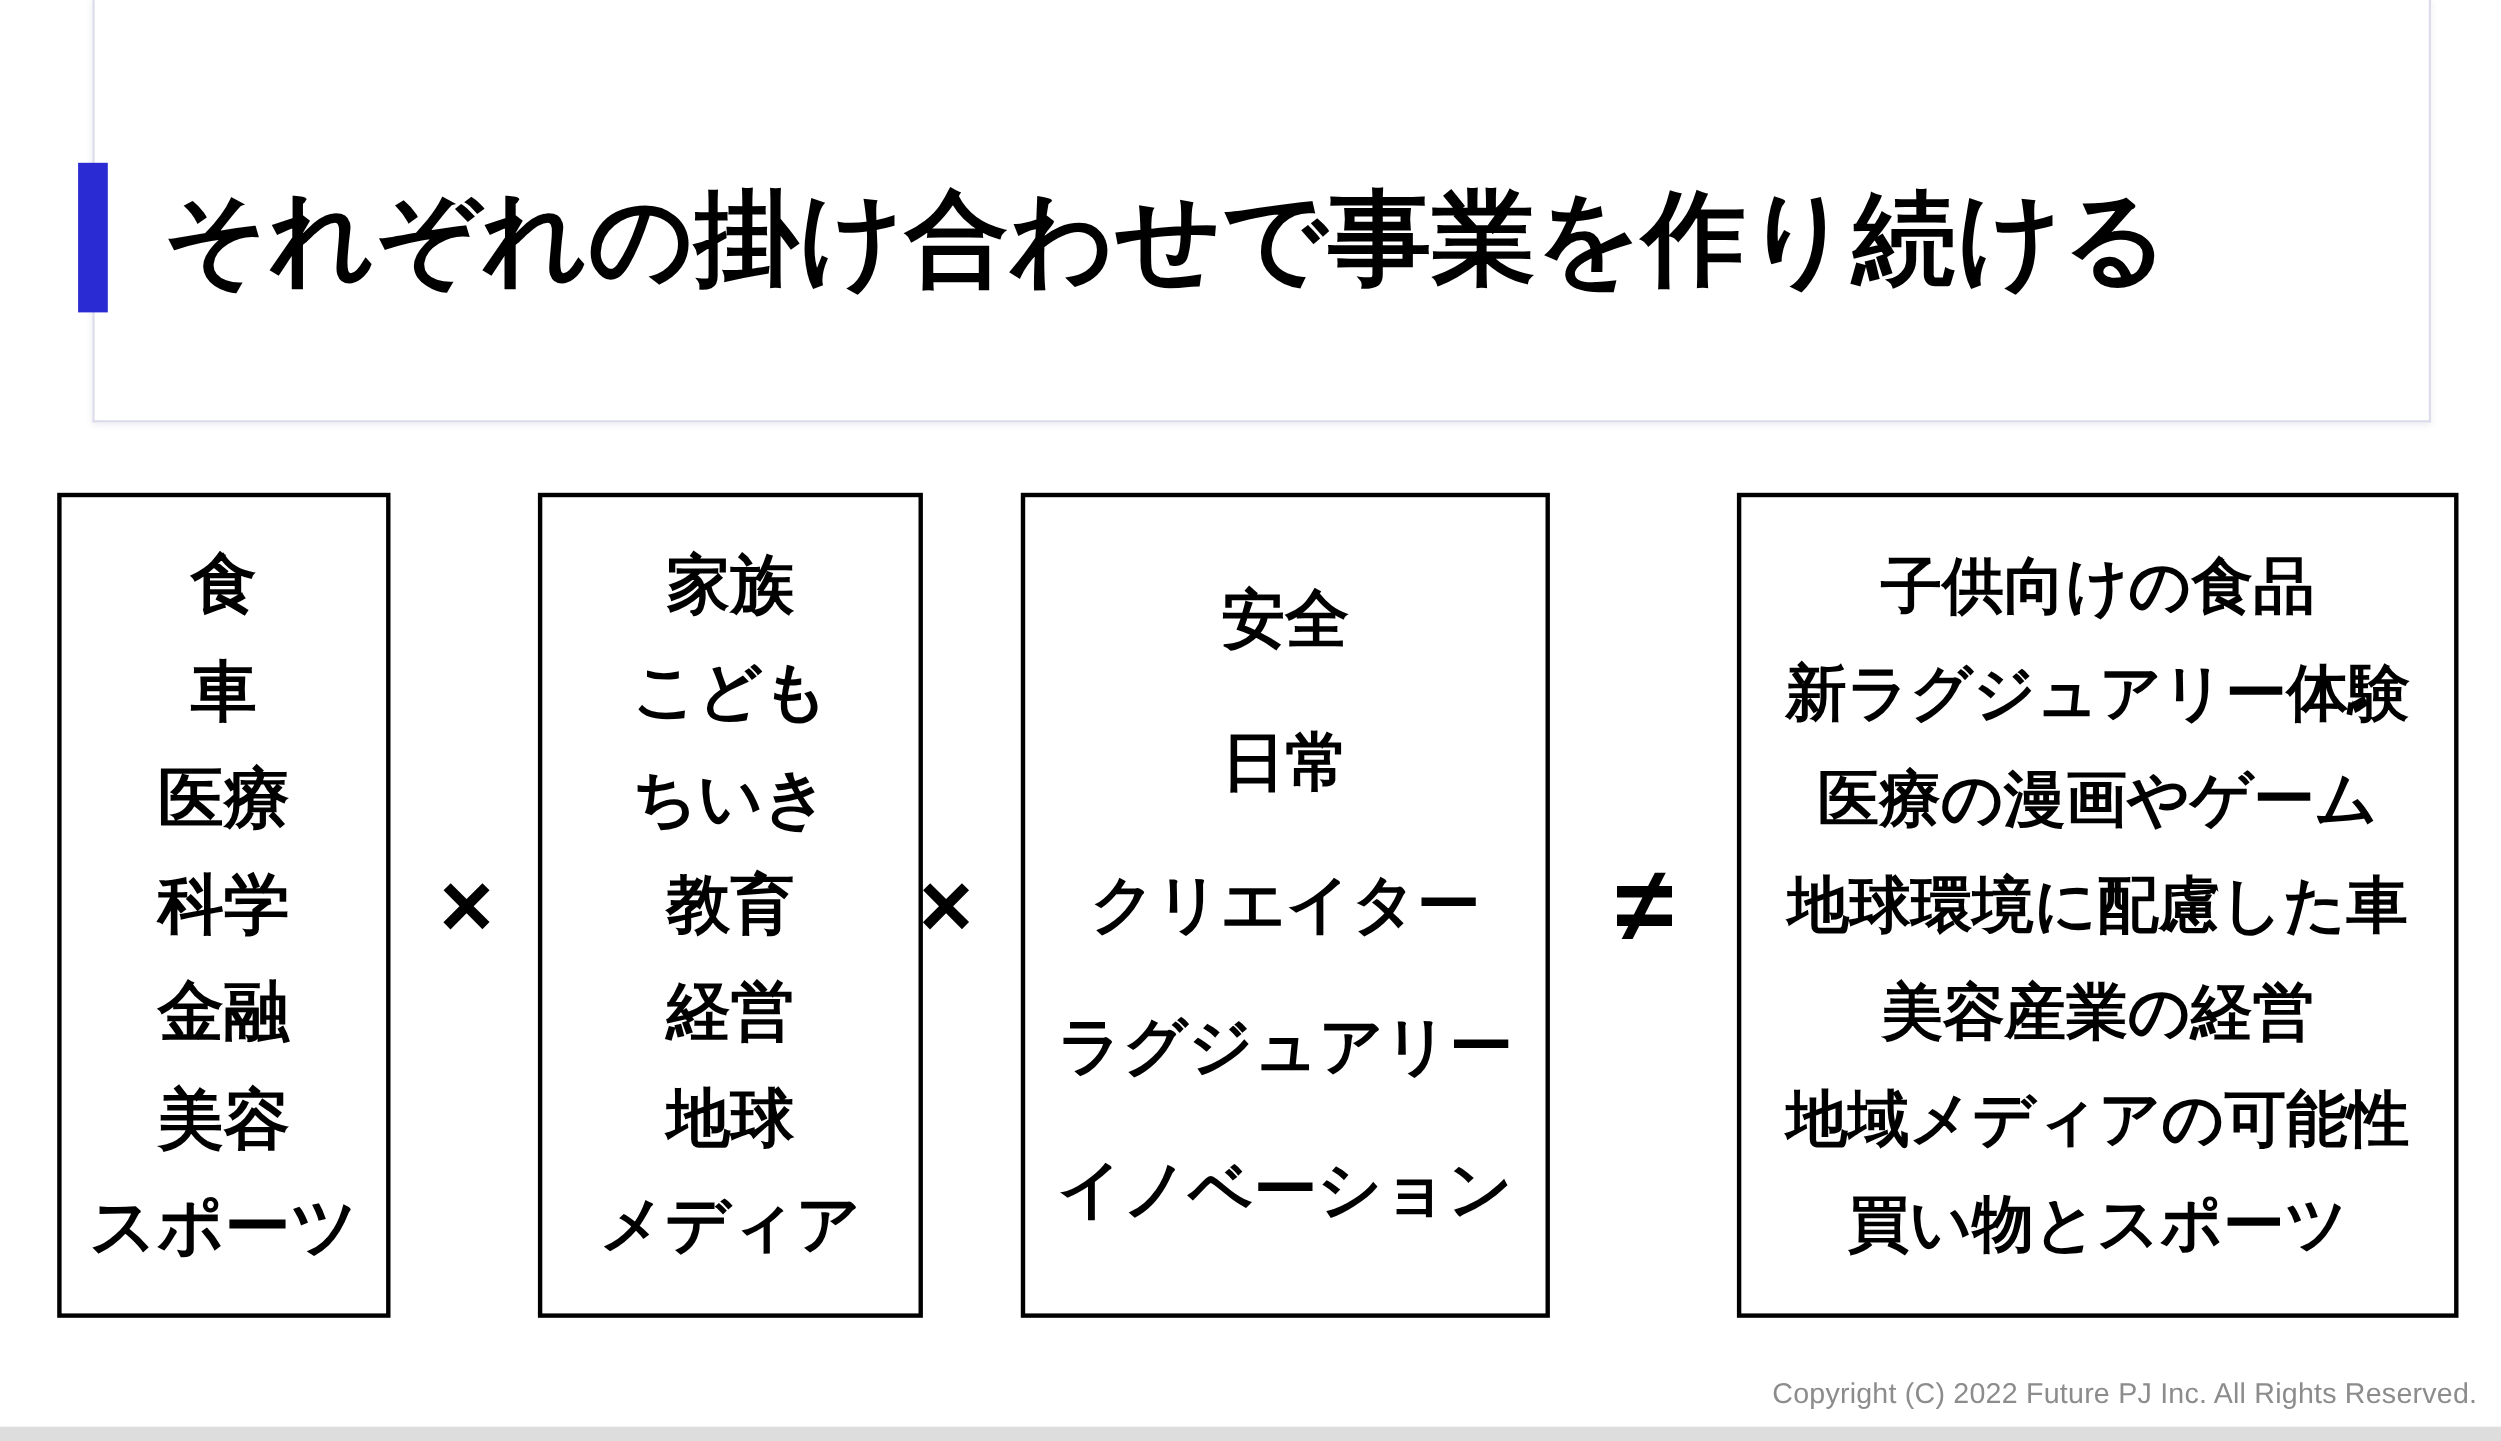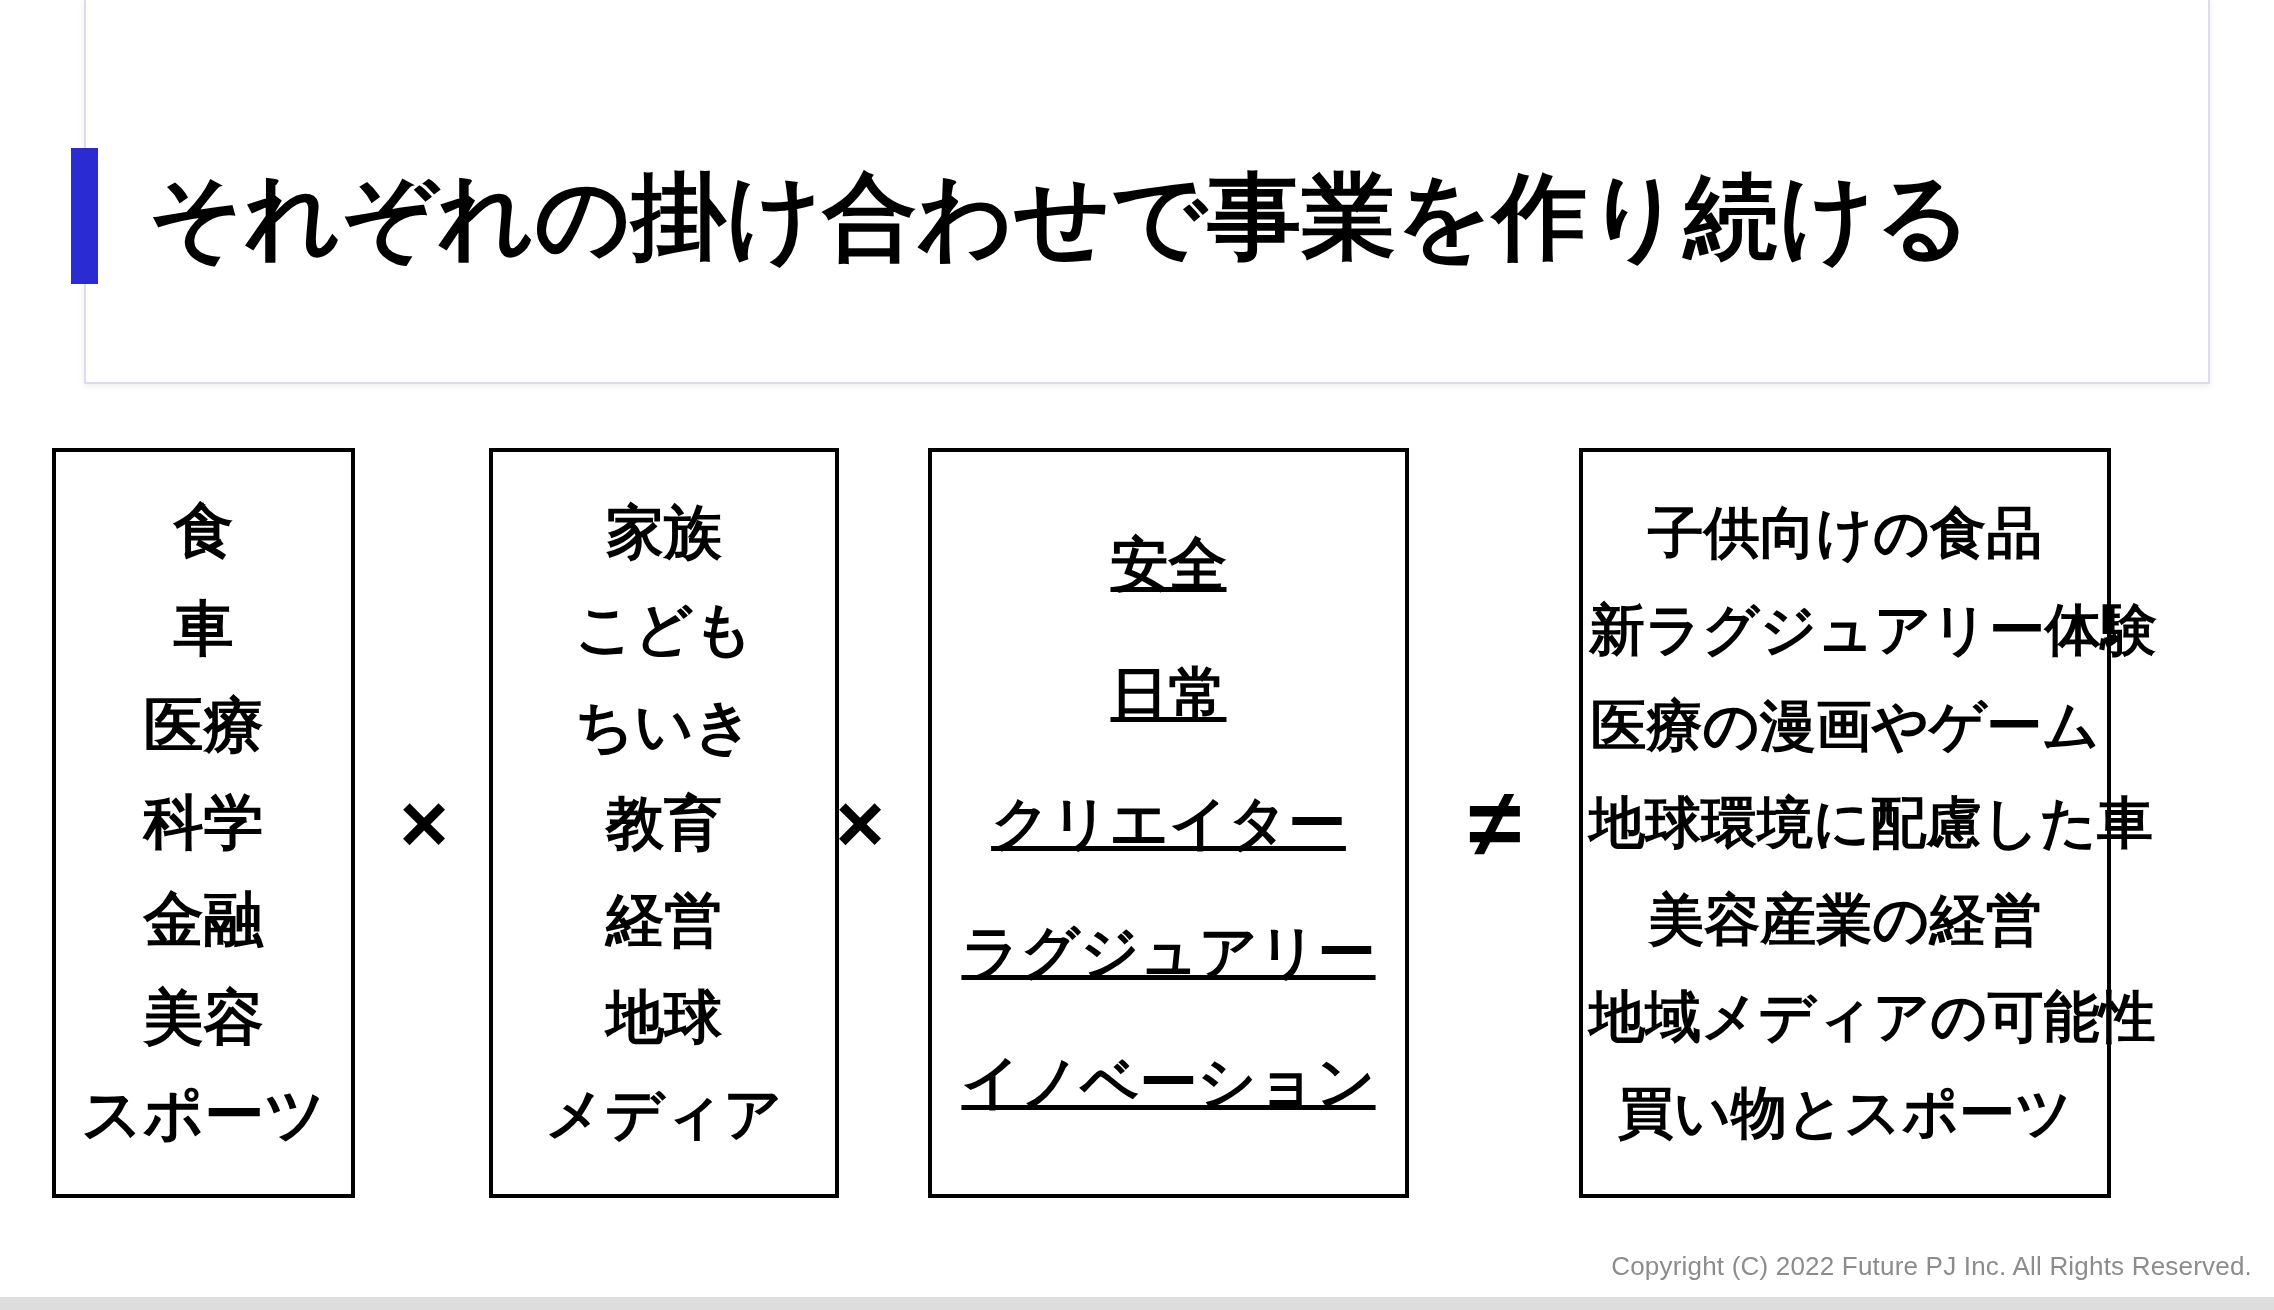--- a/index.html
+++ b/index.html
@@ -92,26 +92,26 @@
     font-weight: 700;
     color: #000000;
     white-space: nowrap;
     line-height: 1.0;
   }
 
   
   #col-1 { left: 52px;   width: 303px; }
   #col-2 { left: 489px;  width: 350px; }
   #col-3 { left: 928px;  width: 481px; }
-  #col-4 { left: 1579px; width: 532px; }
+  #col-4 { left: 1579px; width: 656px; }
 
   
   #col-1 .item { font-size: 60px; }
   #col-2 .item { font-size: 58px; }
-  #col-3 .item { font-size: 58px; text-decoration: underline; }
+  #col-3 .item { font-size: 58px; }
   #col-4 .item { font-size: 56px; }
 
   
   .operator {
     position: absolute;
     top: 448px;
     height: 750px;
     display: flex;
     align-items: center;
     justify-content: center;

